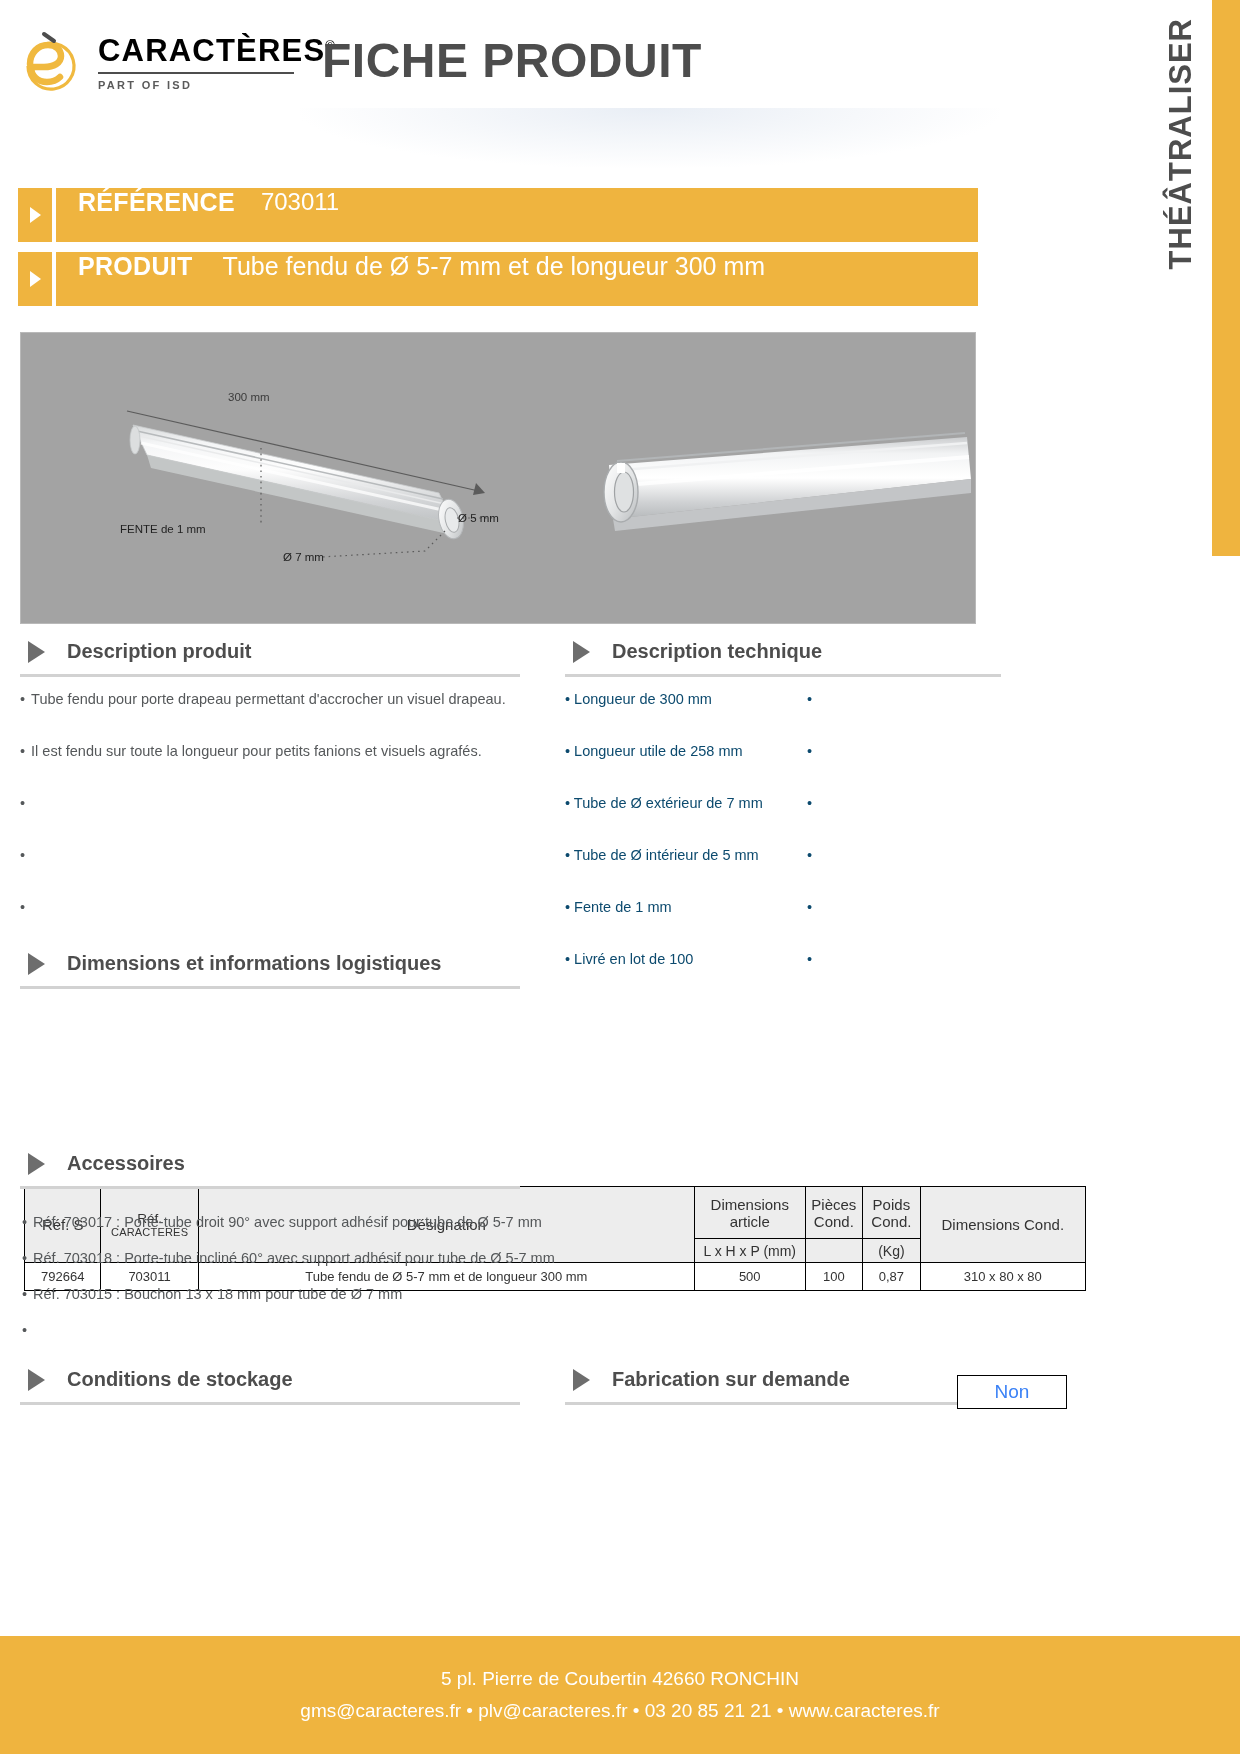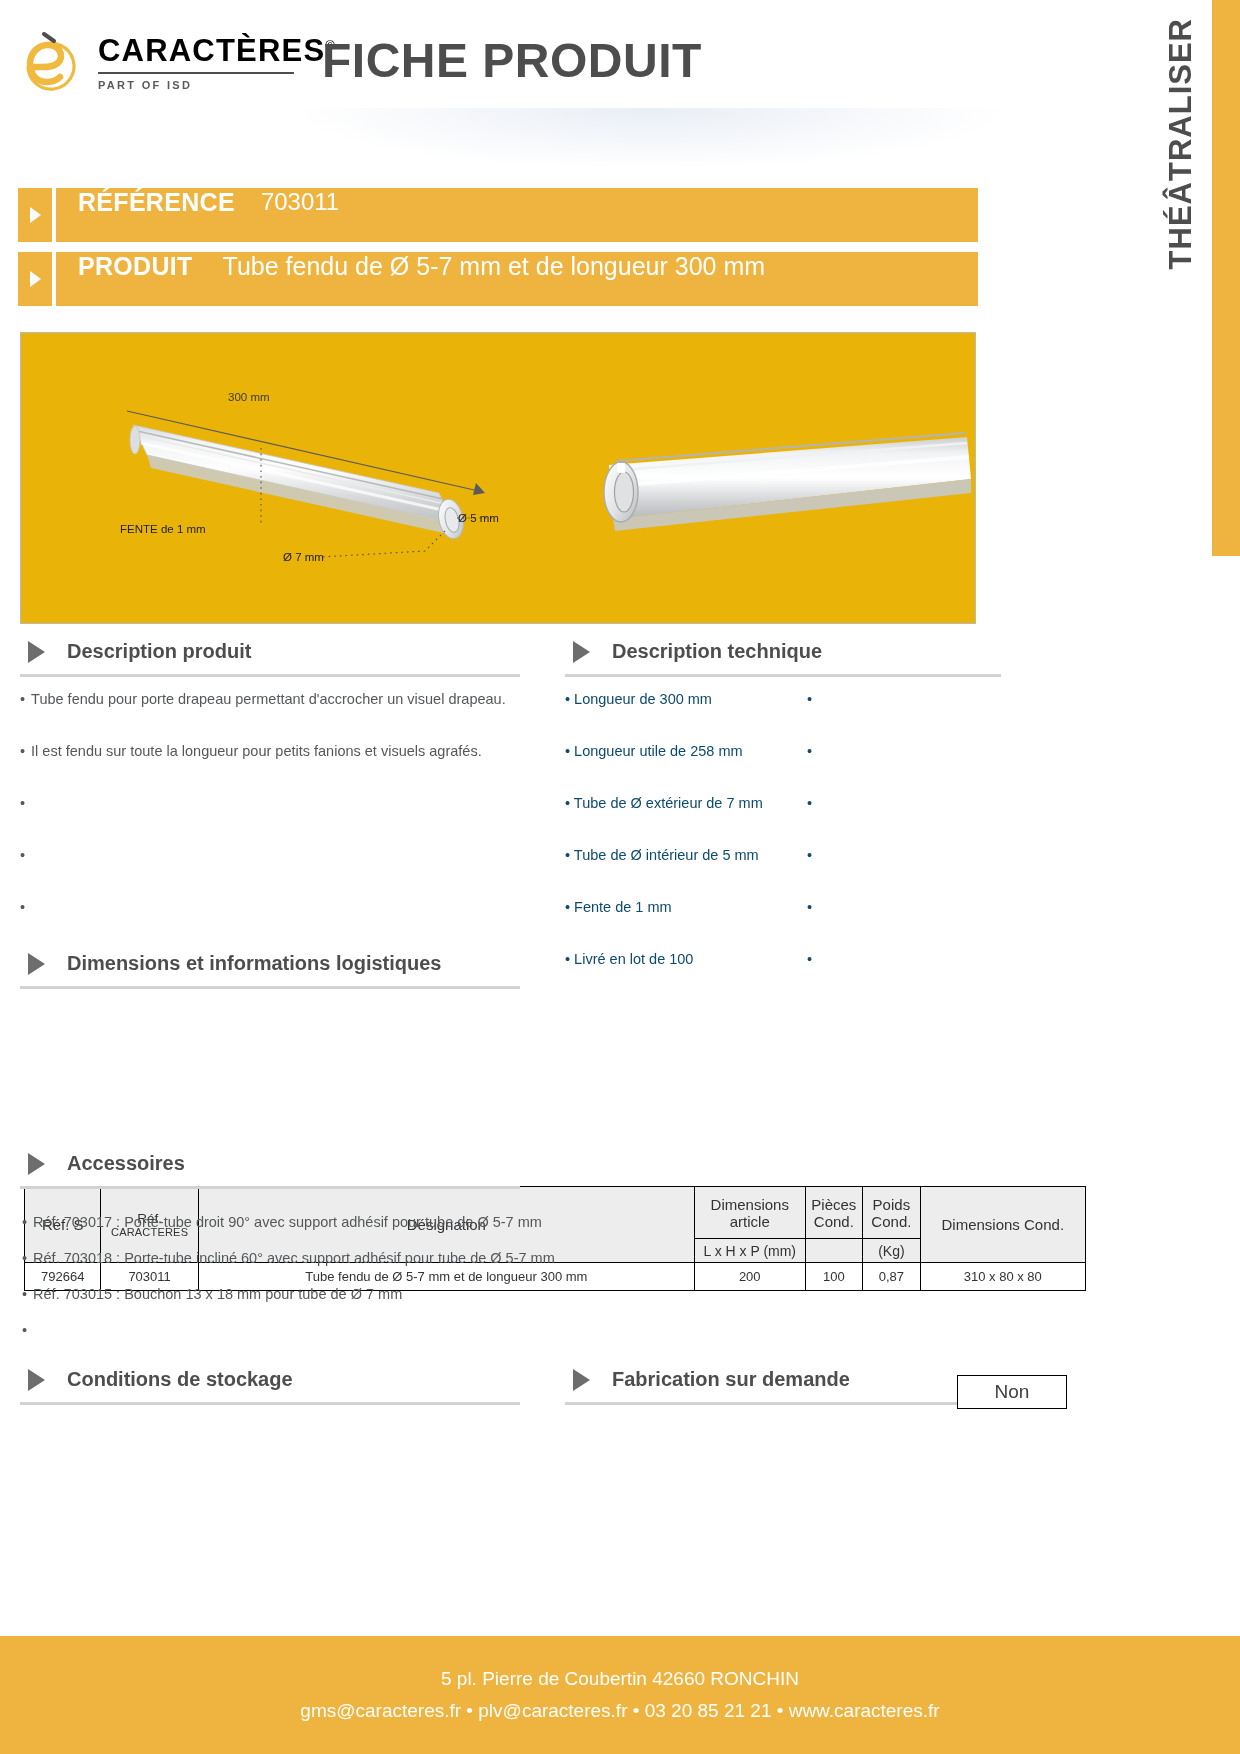--- a/index.html
+++ b/index.html
@@ -88,21 +88,21 @@
   .bar-ref .body { width: 922px; }
   .bar-prod { top: 252px; }
   .bar-prod .body { width: 922px; }
   .bar-label { font-size: 25px; font-weight: bold; letter-spacing: 0.3px; }
   .bar-value { font-size: 24px; margin-left: 26px; }
   .bar-prod .bar-value { font-size: 25px; margin-left: 30px; }
 
   
   .imgbox {
     position: absolute; left: 20px; top: 332px; width: 956px; height: 292px;
-    border: 1px solid #b9b9b9; background: #eab308;
+    border: 1px solid #b9b9b9; background: #a3a3a3;
   }
   .imgbox svg { display: block; }
 
   
   .sec { position: absolute; }
   .sec-head { display: flex; align-items: center; }
   .sec-head .tri {
     width: 0; height: 0;
     border-left: 17px solid #6d6d6d;
     border-top: 11px solid transparent;
@@ -157,21 +157,21 @@
     font-size: 14.5px; color: #55585a; height: 36px;
     display: flex; align-items: flex-start;
   }
   .acc-bullet .dot { margin-right: 6px; }
 
   
   .fab-box {
     position: absolute; left: 957px; top: 1375px; width: 110px; height: 34px;
     border: 1.5px solid #000; background: #fff;
     display: flex; align-items: center; justify-content: center;
-    font-size: 19px; color: #404040;
+    font-size: 19px; color: #3b82f6;
   }
 
   
   .footer {
     position: absolute; left: 0; bottom: 0; width: 1240px; height: 118px;
     background: #efb43f; color: #ffffff;
     display: flex; flex-direction: column; align-items: center; justify-content: center;
   }
   .footer .l1 { font-size: 19px; margin-bottom: 10px; }
   .footer .l2 { font-size: 19px; }
@@ -407,21 +407,21 @@
       <td class="h-unit">L x H x P (mm)</td>
       <td class="h-unit"></td>
       <td class="h-unit">(Kg)</td>
     </tr>
   </thead>
   <tbody>
     <tr>
       <td>792664</td>
       <td>703011</td>
       <td>Tube fendu de Ø 5-7 mm et de longueur 300 mm</td>
-      <td>200</td>
+      <td>500</td>
       <td>100</td>
       <td>0,87</td>
       <td>310 x 80 x 80</td>
     </tr>
   </tbody>
 </table>
 
 <div class="sec" style="left:20px; top:1152px; width:500px;">
   <div class="sec-head">
     <span class="tri"></span>

